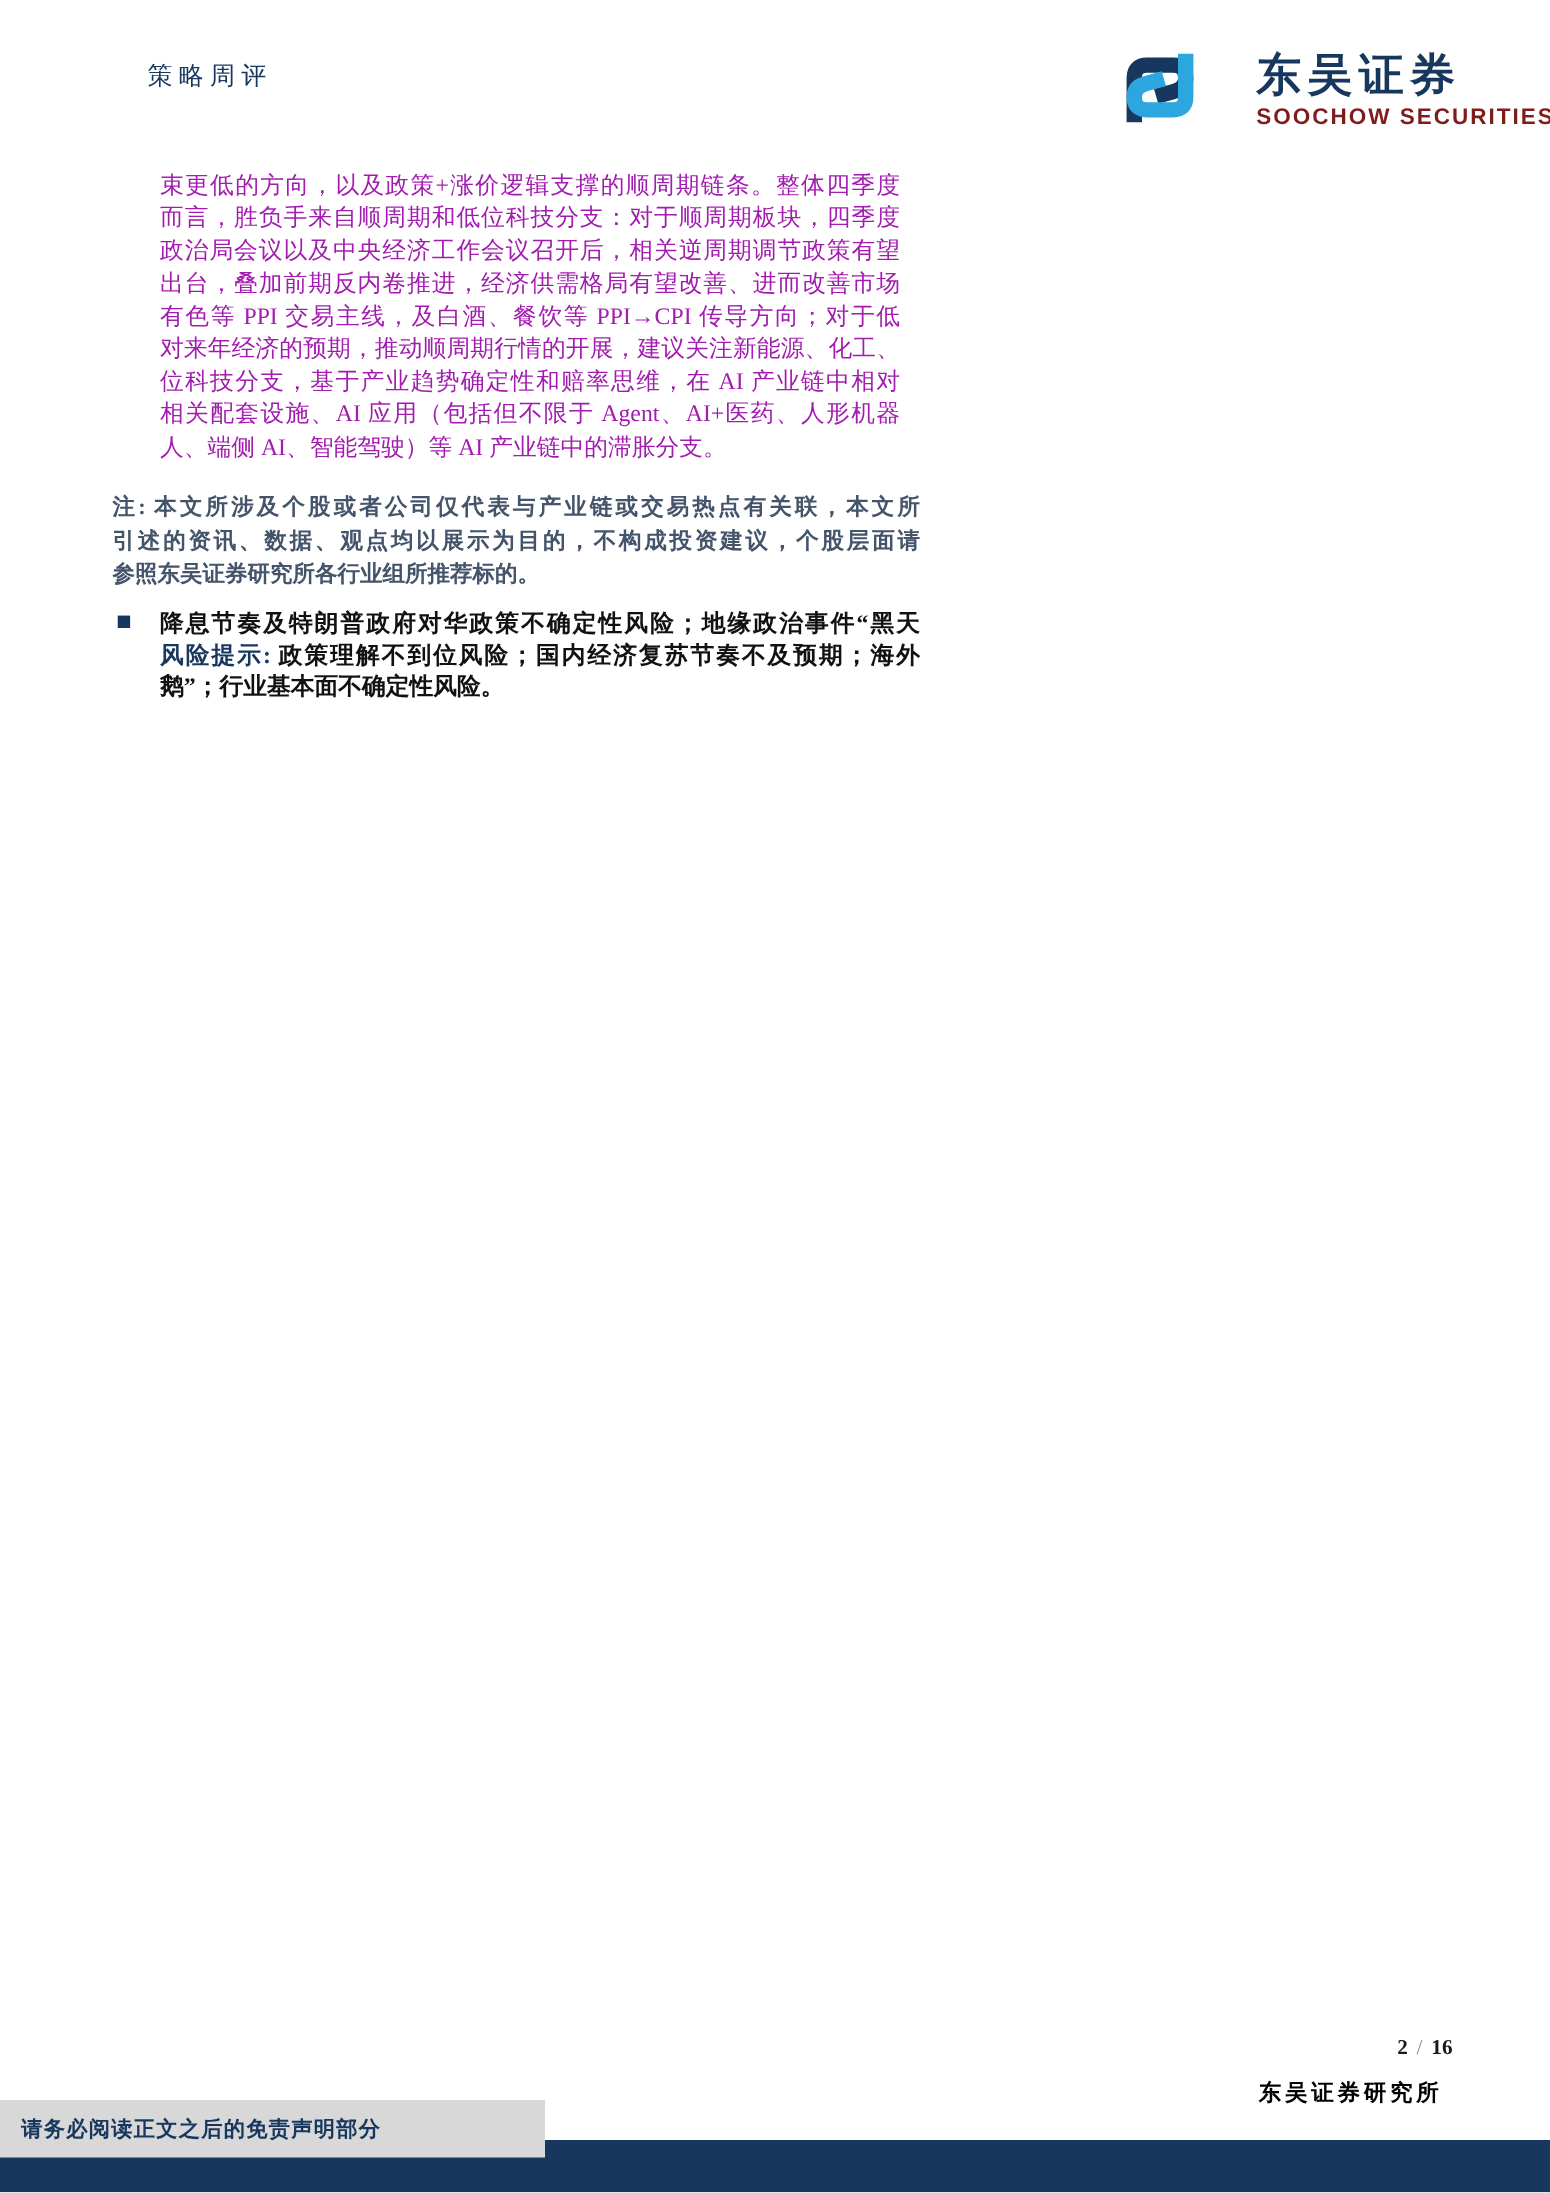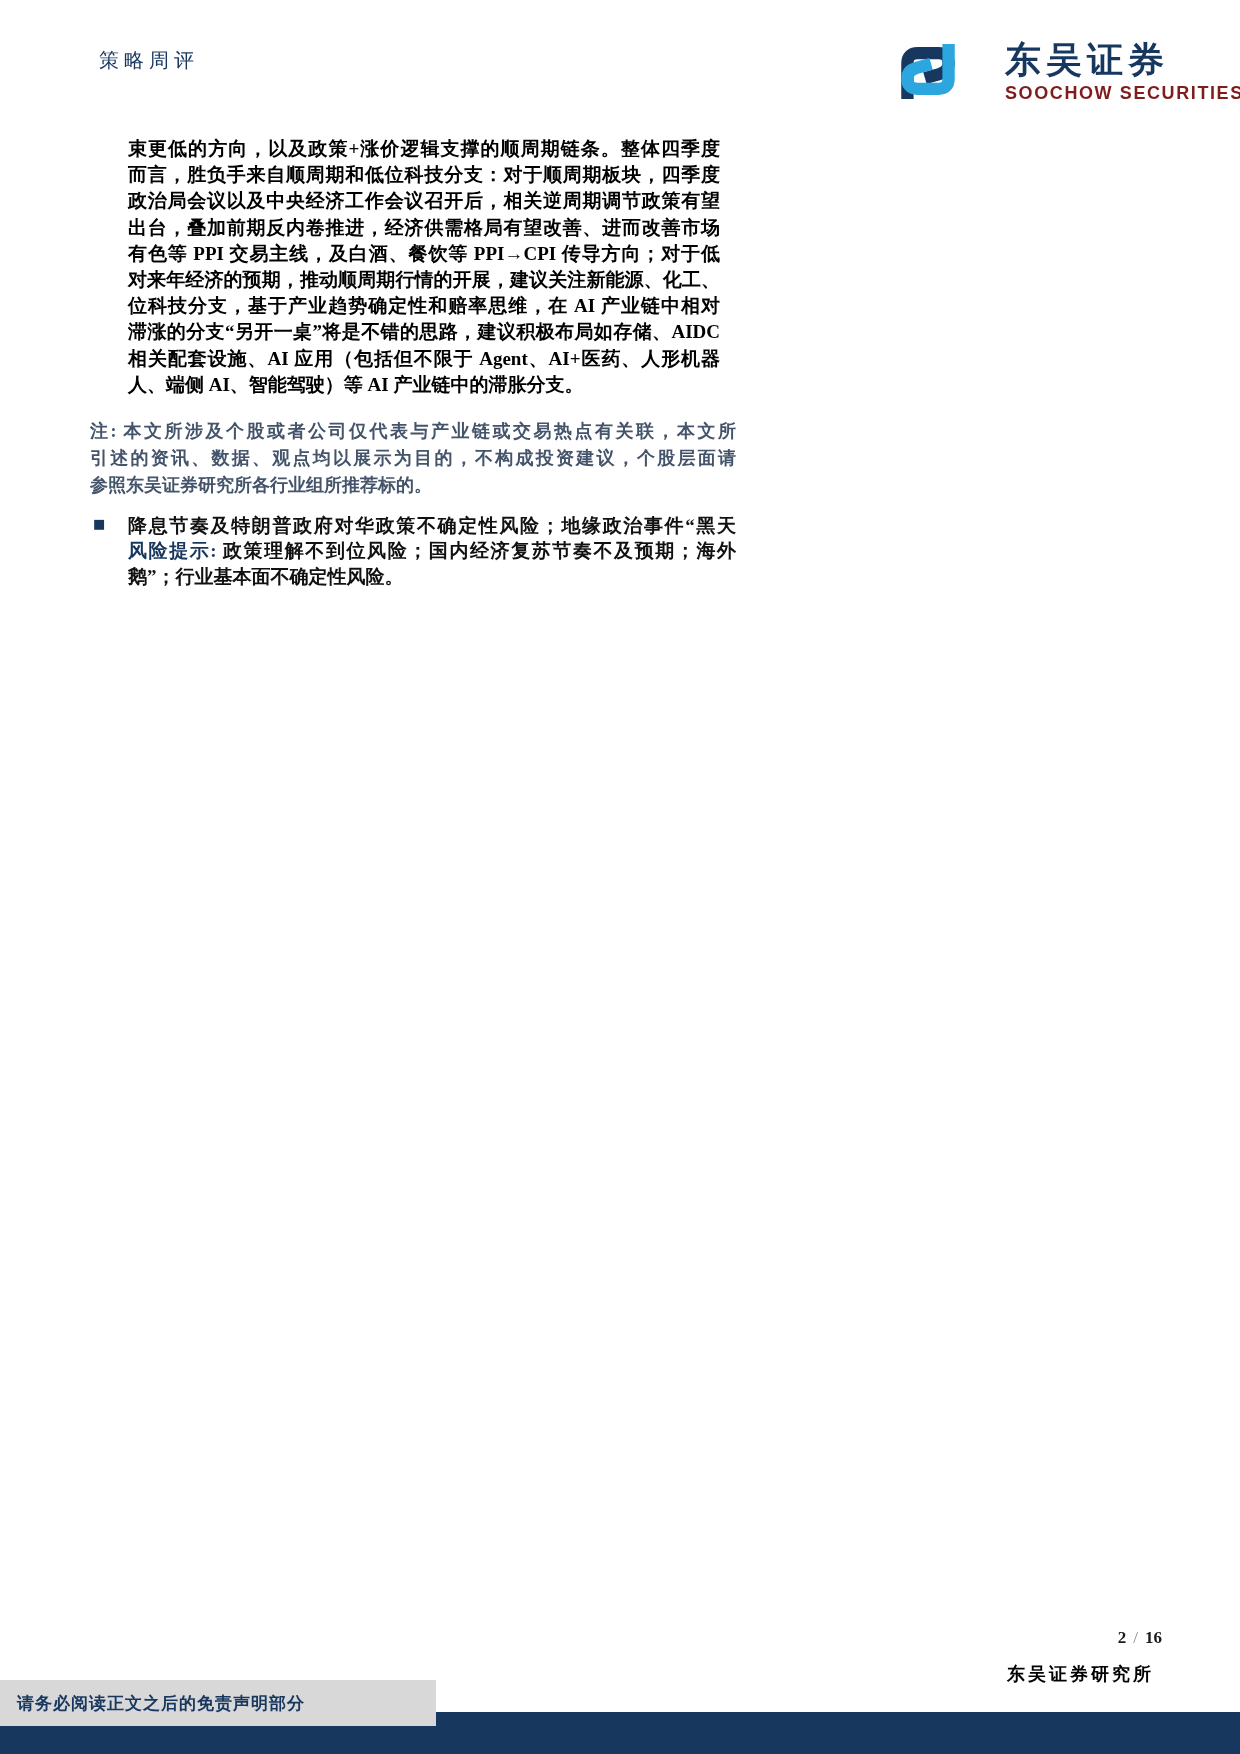--- a/index.html
+++ b/index.html
@@ -5,42 +5,42 @@
   html,body{margin:0;padding:0;background:#ffffff;}
   .page{
     position:relative;
     width:1240px;height:1754px;
     background:#ffffff;
     overflow:hidden;
     font-family:"Liberation Serif","DejaVu Serif",serif;
   }
   
   .report-type{
-    position:absolute;left:99px;top:47px;
+    position:absolute;left:118px;top:47px;
     font-size:20px;color:#17375E;letter-spacing:5px;
   }
   .logo{
     position:absolute;left:892px;top:42px;
     display:flex;align-items:center;gap:10px;
   }
   .logo-text{display:flex;flex-direction:column;margin-left:31px;}
   .logo-cn{
     font-size:36px;font-weight:700;color:#17375E;
     letter-spacing:5px;line-height:1.05;white-space:nowrap;
   }
   .logo-en{
     font-size:18px;font-weight:700;color:#7f1d1d;
     letter-spacing:1.6px;margin-top:3px;white-space:nowrap;
     font-family:"Liberation Sans","DejaVu Sans",sans-serif;
   }
   
   .content{position:absolute;left:90px;top:136px;width:646px;}
   .body-para{margin-left:38px;width:592px;}
   .body-para .jline{
-    font-size:19px;font-weight:700;color:#000000;
+    font-size:19px;font-weight:400;color:#a21caf;
     line-height:26.2px;white-space:nowrap;
   }
   .jline{text-align:justify;text-align-last:justify;white-space:normal;}
   .jline.last{text-align-last:left;}
   .note-para{margin-top:20px;width:646px;}
   .note-para .jline{
     font-size:18px;font-weight:600;color:#44546A;
     line-height:27px;
   }
   .risk{position:relative;margin-top:14px;padding-left:38px;width:608px;}
@@ -102,21 +102,20 @@
   <div class="content">
 
     <div class="body-para">
       <div class="jline">束更低的方向，以及政策+涨价逻辑支撑的顺周期链条。整体四季度</div>
       <div class="jline">而言，胜负手来自顺周期和低位科技分支：对于顺周期板块，四季度</div>
       <div class="jline">政治局会议以及中央经济工作会议召开后，相关逆周期调节政策有望</div>
       <div class="jline">出台，叠加前期反内卷推进，经济供需格局有望改善、进而改善市场</div>
       <div class="jline">有色等 PPI 交易主线，及白酒、餐饮等 PPI→CPI 传导方向；对于低</div>
       <div class="jline">对来年经济的预期，推动顺周期行情的开展，建议关注新能源、化工、</div>
       <div class="jline">位科技分支，基于产业趋势确定性和赔率思维，在 AI 产业链中相对</div>
-      <div class="jline">滞涨的分支“另开一桌”将是不错的思路，建议积极布局如存储、AIDC</div>
       <div class="jline">相关配套设施、AI 应用（包括但不限于 Agent、AI+医药、人形机器</div>
       <div class="jline last">人、端侧 AI、智能驾驶）等 AI 产业链中的滞胀分支。</div>
     </div>
 
     <div class="note-para">
       <div class="jline">注: 本文所涉及个股或者公司仅代表与产业链或交易热点有关联，本文所</div>
       <div class="jline">引述的资讯、数据、观点均以展示为目的，不构成投资建议，个股层面请</div>
       <div class="jline last">参照东吴证券研究所各行业组所推荐标的。</div>
     </div>
 

